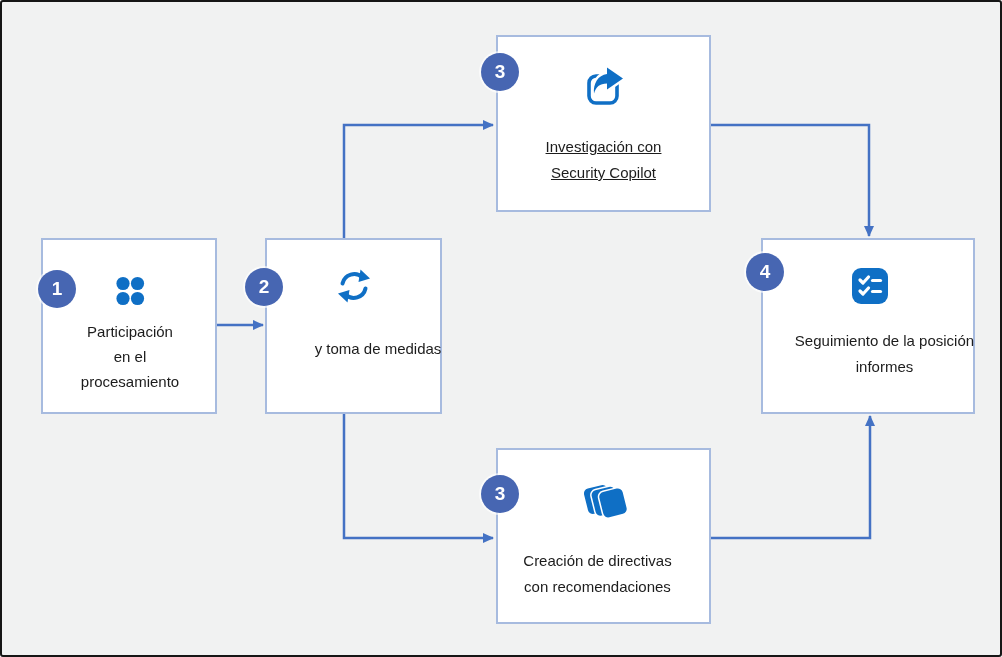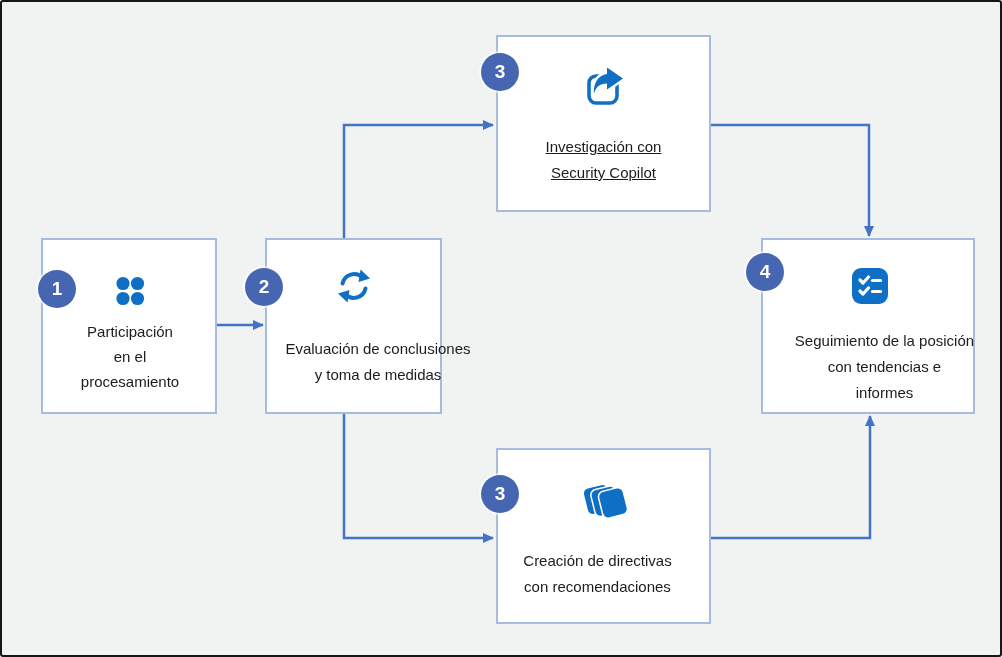--- a/index.html
+++ b/index.html
@@ -127,33 +127,31 @@
     <line x1="22.5" y1="25.5" x2="30.5" y2="25.5" stroke="#ffffff" stroke-width="3.2" stroke-linecap="round"></line>
   </svg>
 
   <div class="txt" id="text-participacion">
     <div class="ln">Participación</div>
     <div class="ln">en el</div>
     <div class="ln">procesamiento</div>
   </div>
 
   <div class="txt" id="text-evaluacion">
-    <div class="ln">Evaluación de conclusiones</div>
     <div class="ln">y toma de medidas</div>
   </div>
 
   <div class="txt" id="text-investigacion">
     <div class="ln">Investigación con</div>
     <div class="ln">Security Copilot</div>
   </div>
 
   <div class="txt" id="text-creacion">
     <div class="ln">Creación de directivas</div>
     <div class="ln">con recomendaciones</div>
   </div>
 
   <div class="txt" id="text-seguimiento">
     <div class="ln">Seguimiento de la posición</div>
-    <div class="ln">con tendencias e</div>
     <div class="ln small">informes</div>
   </div>
 
 </div>
 
 </body></html>

